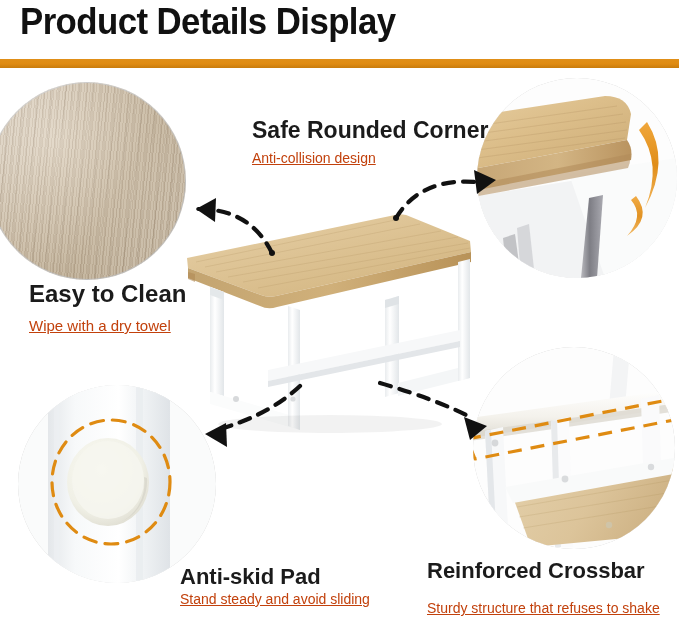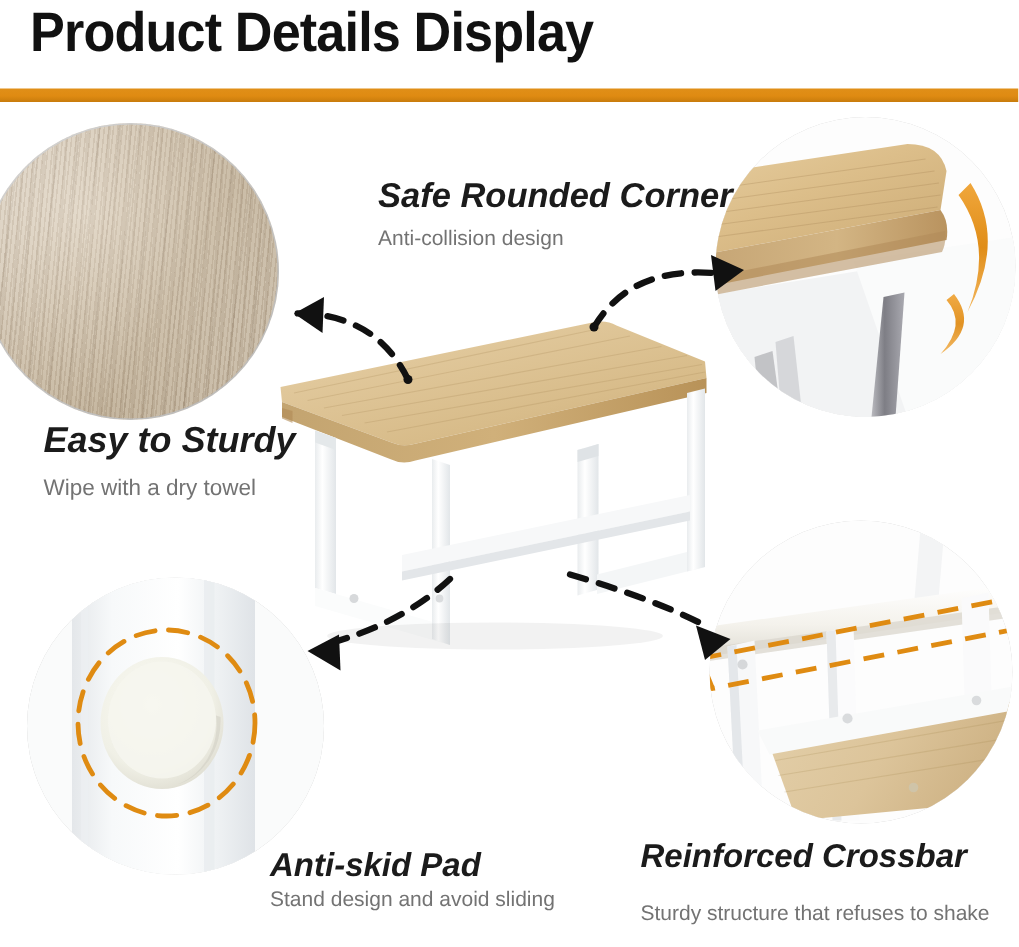--- a/index.html
+++ b/index.html
@@ -51,22 +51,22 @@
   }
 
   
   #c-corner{left:477px;top:78px;width:200px;height:200px;background:#fdfdfd;}
   
   #c-pad{left:18px;top:385px;width:198px;height:198px;background:#fbfbfb;}
   
   #c-bar{left:473px;top:347px;width:202px;height:202px;background:#fcfcfc;}
 
   
-  .cap-h{font-weight:bold;color:#1b1b1b;white-space:nowrap;font-style:italic;}
-  .cap-s{color:#737373;white-space:nowrap;}
+  .cap-h{font-weight:bold;color:#1b1b1b;white-space:nowrap;}
+  .cap-s{color:#c2410c;white-space:nowrap;text-decoration:underline;}
 
   #t-clean{position:absolute;left:29px;top:279px;}
   #t-clean .cap-h{font-size:24px;line-height:30px;}
   #t-clean .cap-s{font-size:15px;line-height:22px;margin-top:6px;}
 
   #t-corner{position:absolute;left:252px;top:116px;}
   #t-corner .cap-h{font-size:23px;line-height:29px;}
   #t-corner .cap-s{font-size:14px;line-height:21px;margin-top:3px;}
 
   #t-pad{position:absolute;left:180px;top:563px;}
@@ -282,32 +282,32 @@
     <circle cx="272" cy="253" r="3" fill="#111111"></circle>
     <circle cx="396" cy="218" r="3" fill="#111111"></circle>
 
     <polygon points="196,209 216,198 215,222" fill="#111111"></polygon>
     <polygon points="496,180 474,170 477,194" fill="#111111"></polygon>
     <polygon points="205,434 226,423 227,447" fill="#111111"></polygon>
     <polygon points="487,426 464,417 470,440" fill="#111111"></polygon>
   </svg>
 
   <div id="t-clean">
-    <div class="cap-h">Easy to Sturdy</div>
+    <div class="cap-h">Easy to Clean</div>
     <div class="cap-s">Wipe with a dry towel</div>
   </div>
 
   <div id="t-corner">
     <div class="cap-h">Safe Rounded Corner</div>
     <div class="cap-s">Anti-collision design</div>
   </div>
 
   <div id="t-pad">
     <div class="cap-h">Anti-skid Pad</div>
-    <div class="cap-s">Stand design and avoid sliding</div>
+    <div class="cap-s">Stand steady and avoid sliding</div>
   </div>
 
   <div id="t-bar">
     <div class="cap-h">Reinforced Crossbar</div>
     <div class="cap-s">Sturdy structure that refuses to shake</div>
   </div>
 
 </div>
 
 </body></html>

